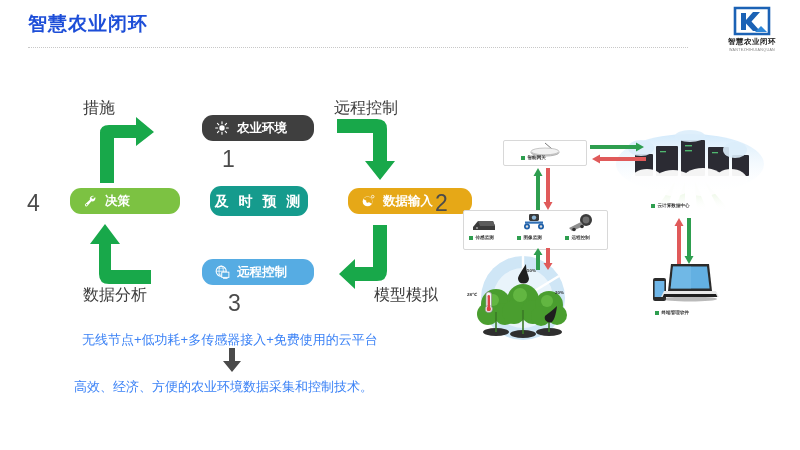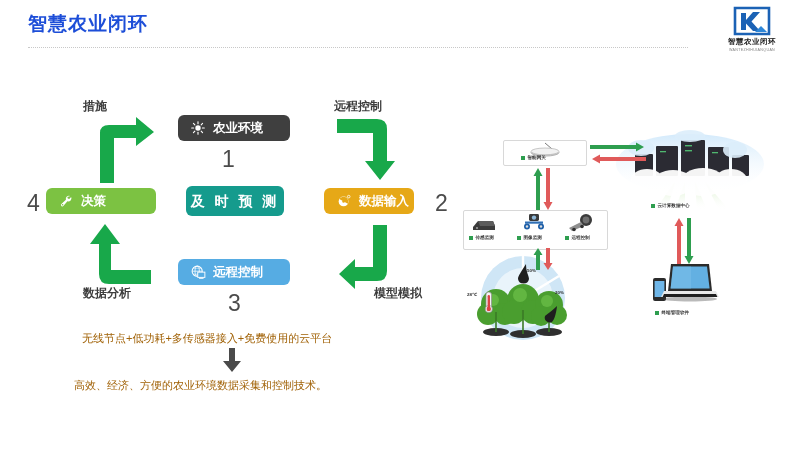--- a/index.html
+++ b/index.html
@@ -59,47 +59,48 @@
     font-size: 3.6px;
     color: #808080;
     letter-spacing: 0.35px;
     margin-top: 1px;
   }
 
   
   .pill {
     position: absolute;
     height: 26px;
-    border-radius: 6px;
+    border-radius: 11px;
     display: flex;
     align-items: center;
     padding: 0 12px;
     box-sizing: border-box;
     color: #ffffff;
     font-size: 12.5px;
     font-weight: bold;
     white-space: nowrap;
+    margin-left: 24px;
   }
   .pill .glyph {
     display: inline-flex;
     align-items: center;
     justify-content: center;
     width: 16px;
     height: 16px;
     margin-right: 7px;
     flex: none;
   }
   .pill .pill-label { line-height: 1; }
 
   #pill-env {
     left: 178px; top: 115px; width: 112px;
     background: #3f3f3f;
   }
   #pill-input {
-    left: 324px; top: 188px; width: 90px;
+    left: 324px; top: 188px; width: 124px;
     background: #e6a817;
   }
   #pill-output {
     left: 178px; top: 259px; width: 112px;
     background: #56ace3;
   }
   #pill-decision {
     left: 46px; top: 188px; width: 110px;
     background: #7cc242;
   }
@@ -121,41 +122,41 @@
     line-height: 1;
   }
   #num-1 { left: 222px; top: 148px; }
   #num-2 { left: 435px; top: 192px; }
   #num-3 { left: 228px; top: 292px; }
   #num-4 { left: 27px; top: 192px; }
 
   
   .cycle-caption {
     position: absolute;
-    font-size: 12px;
-    font-weight: bold;
+    font-size: 16px;
+    font-weight: normal;
     color: #3d3d3d;
     white-space: nowrap;
   }
   #cap-measures { left: 83px; top: 98px; }
   #cap-collect  { left: 334px; top: 98px; }
   #cap-simulate { left: 334px; top: 285px; margin-left: 40px; }
   #cap-analysis { left: 83px; top: 285px; }
 
   .arrow-svg { position: absolute; }
   #arrow-tl { left: 96px;  top: 115px; }
   #arrow-tr { left: 337px; top: 115px; }
   #arrow-br { left: 337px; top: 225px; }
   #arrow-bl { left: 85px;  top: 222px; }
 
   
   .bottom-line {
     position: absolute;
-    font-size: 11px;
-    color: #a16207;
+    font-size: 13px;
+    color: #3b82f6;
     white-space: nowrap;
   }
   #bottom-line-1 { left: 82px; top: 331px; }
   #bottom-line-2 { left: 74px; top: 378px; }
   #bottom-arrow  { left: 222px; top: 348px; }
 
   
   #illustration { position: absolute; left: 455px; top: 120px; width: 340px; height: 225px; }
   .ill-box {
     position: absolute;

